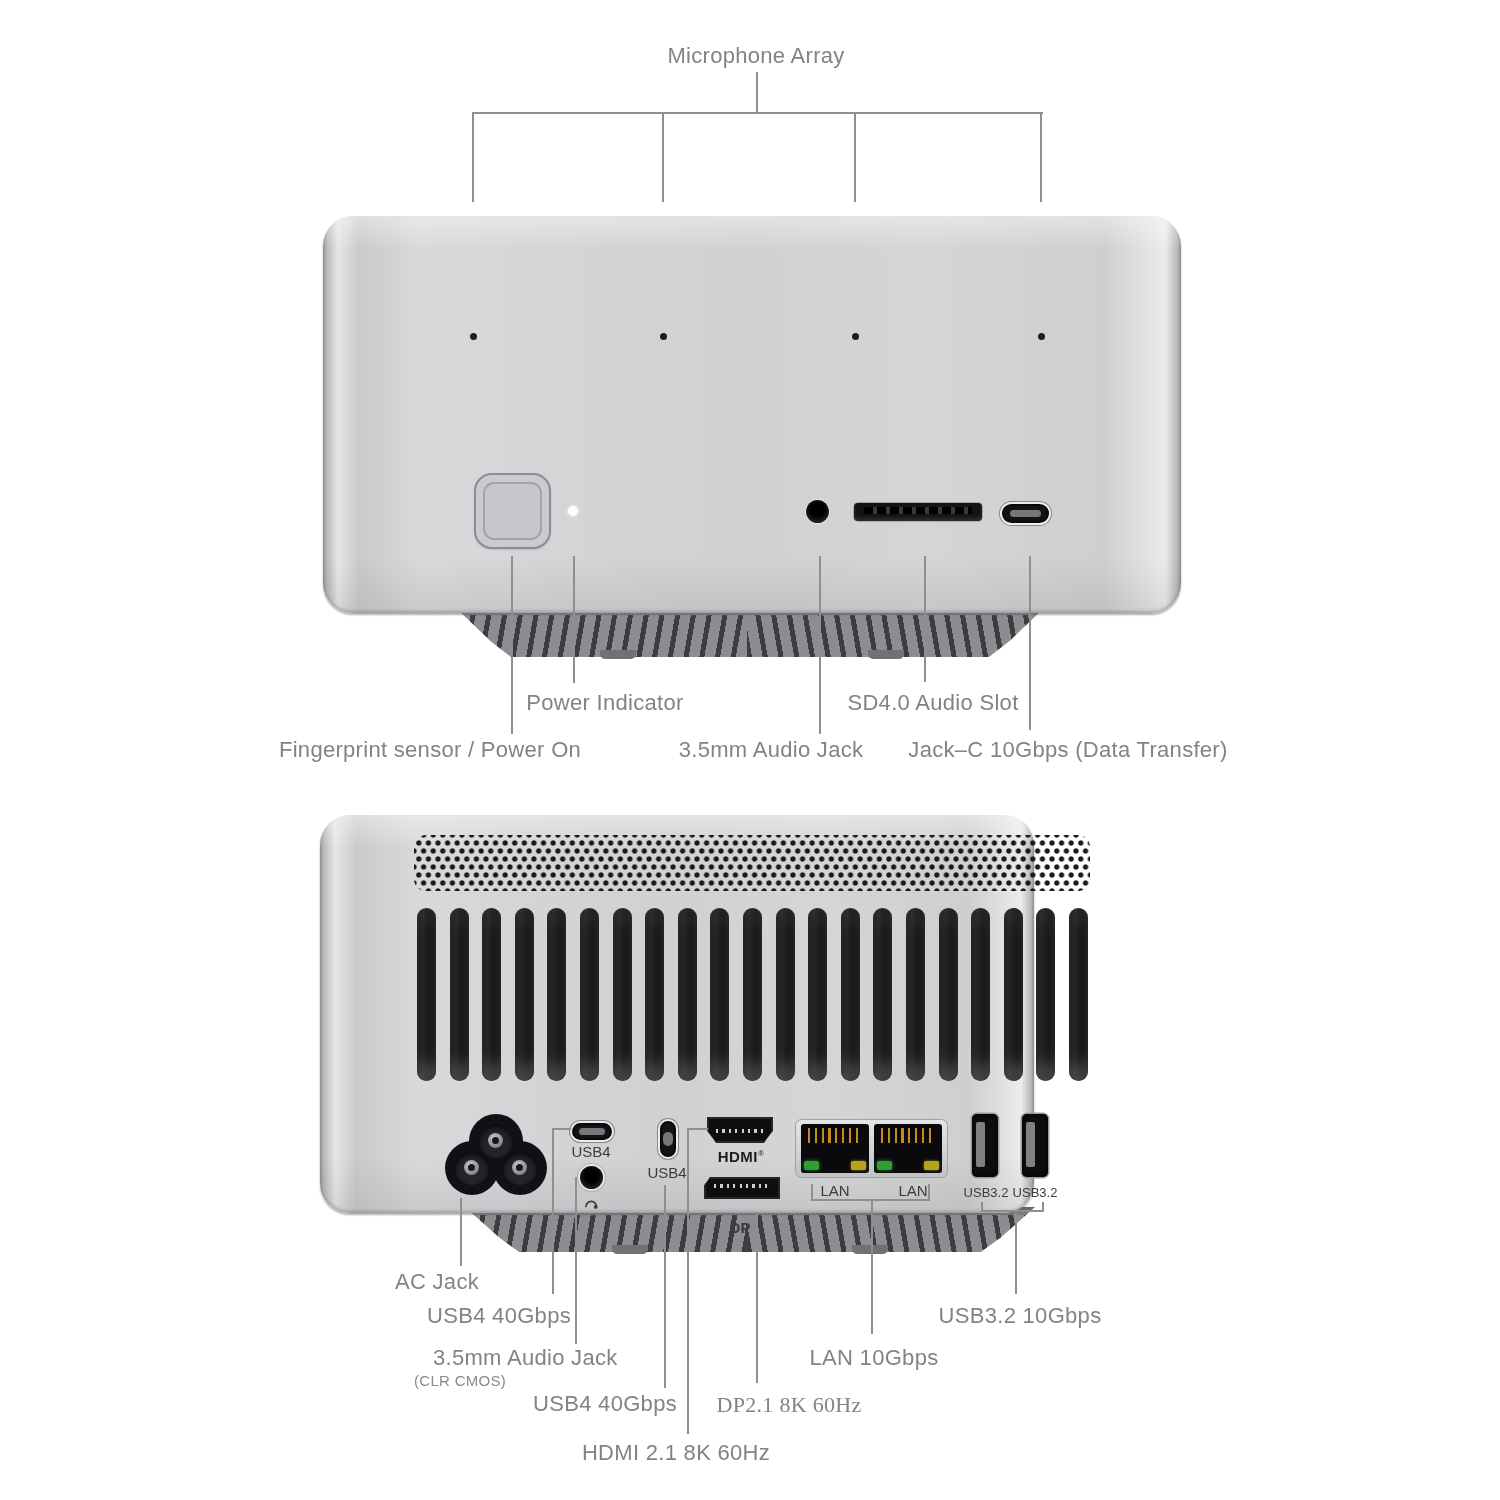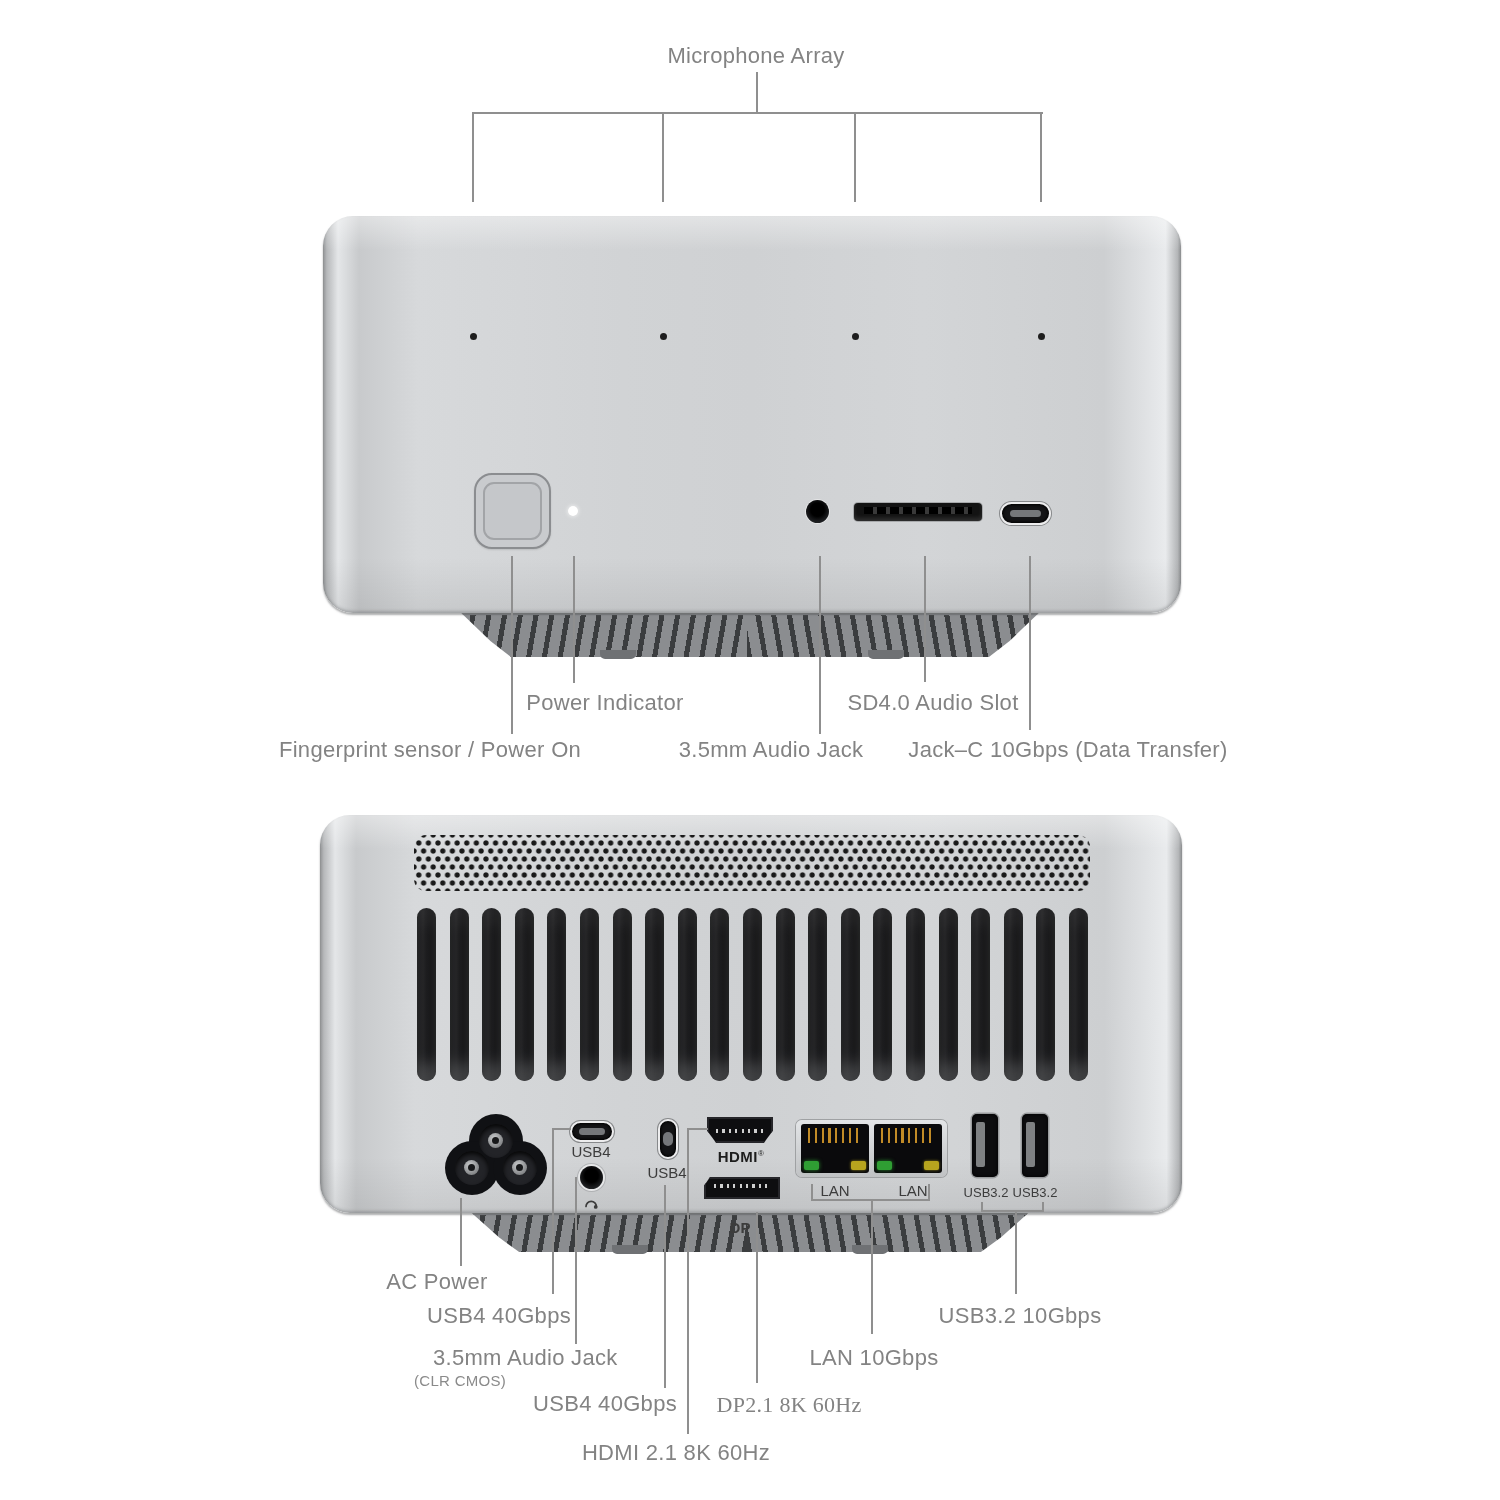--- a/index.html
+++ b/index.html
@@ -154,21 +154,21 @@
   <div class="label" style="left:1068px;top:750px;">Jack–C 10Gbps (Data Transfer)</div>
 
   <div class="skirt" style="left:465px;top:1207px;width:570px;height:45px;">
     <div class="half l"></div>
     <div class="half r"></div>
     <div class="lip"></div>
   </div>
   <div class="foot" style="left:612px;top:1245px;"></div>
   <div class="foot" style="left:852px;top:1245px;"></div>
 
-  <div class="chassis" style="left:320px;top:815px;width:862px;height:398px;">
+  <div class="chassis" style="left:320px;top:815px;width:714px;height:398px;">
 
     <div class="mesh" style="left:94px;top:20px;width:676px;height:56px;"></div>
 
     <div class="slats" style="left:97px;top:93px;width:671px;height:173px;">
         <div class="slat"></div>
         <div class="slat"></div>
         <div class="slat"></div>
         <div class="slat"></div>
         <div class="slat"></div>
         <div class="slat"></div>
@@ -271,21 +271,21 @@
   <div class="line" style="left:756px;top:1212px;width:2px;height:171px;"></div>
   <div class="line" style="left:811px;top:1184px;width:2px;height:17px;"></div>
   <div class="line" style="left:928px;top:1184px;width:2px;height:17px;"></div>
   <div class="line" style="left:811px;top:1199px;width:119px;height:2px;"></div>
   <div class="line" style="left:871px;top:1201px;width:2px;height:133px;"></div>
   <div class="line" style="left:981px;top:1202px;width:2px;height:10px;"></div>
   <div class="line" style="left:1042px;top:1202px;width:2px;height:10px;"></div>
   <div class="line" style="left:981px;top:1210px;width:63px;height:2px;"></div>
   <div class="line" style="left:1015px;top:1212px;width:2px;height:82px;"></div>
 
-  <div class="label" style="left:437px;top:1282px;">AC Power</div>
+  <div class="label" style="left:437px;top:1282px;">AC Jack</div>
   <div class="label" style="left:499px;top:1316px;">USB4 40Gbps</div>
   <div class="label leftalign" style="left:433px;top:1358px;">3.5mm Audio Jack</div>
   <div class="label leftalign sub" style="left:414px;top:1380px;">(CLR CMOS)</div>
   <div class="label" style="left:605px;top:1404px;">USB4 40Gbps</div>
   <div class="label" style="left:676px;top:1453px;">HDMI 2.1 8K 60Hz</div>
   <div class="label" style="left:789px;top:1405px;font-family:Liberation Serif, serif;">DP2.1 8K 60Hz</div>
   <div class="label" style="left:874px;top:1358px;">LAN 10Gbps</div>
   <div class="label" style="left:1020px;top:1316px;">USB3.2 10Gbps</div>
 
 </div>

